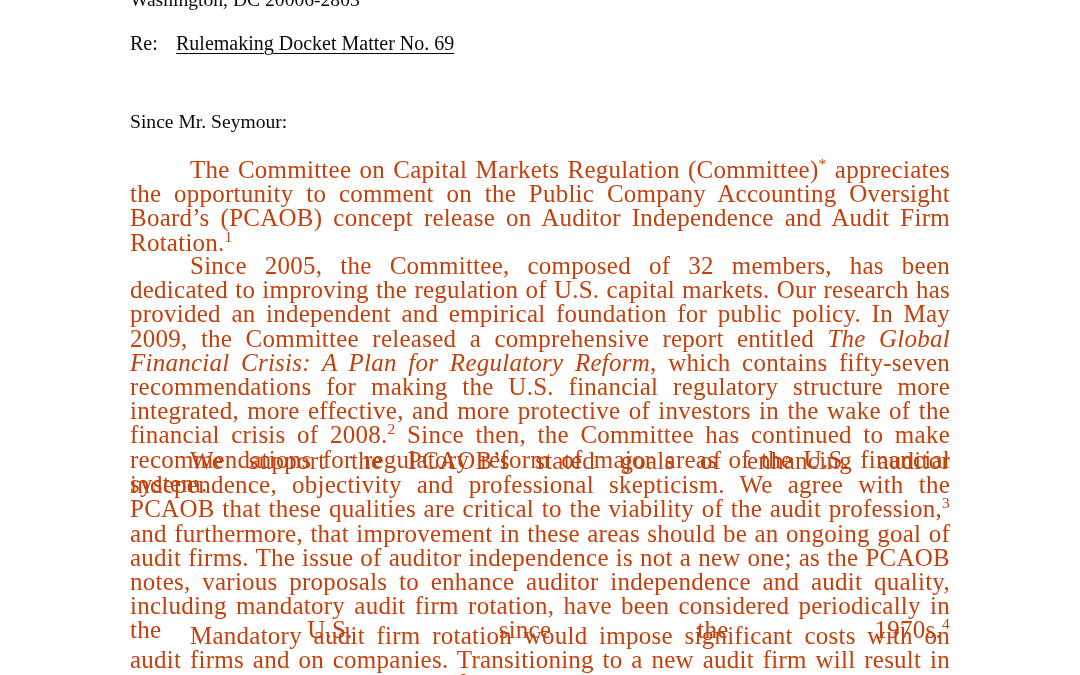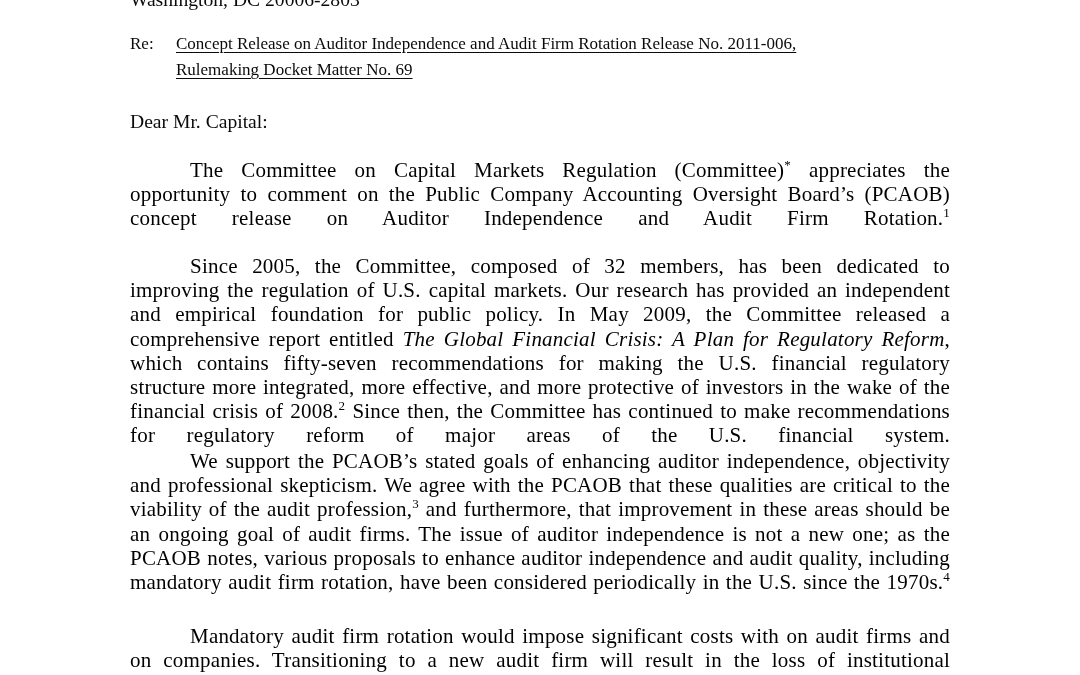--- a/index.html
+++ b/index.html
@@ -29,23 +29,23 @@
   .content {
     position: absolute;
     left: 130px;
     top: 0;
     width: 820px;   
   }
 
   
   .line,
   .para {
-    font-size: 21px;
+    font-size: 25px;
     line-height: 24.2px;
-    color: #000000;
+    color: #c2410c;
     letter-spacing: 0.01em;
     word-spacing: 0.02em;
   }
 
   
   .addr-line {
     position: absolute;
     left: 0;
     top: -12px;
     font-size: 19.6px;
@@ -53,21 +53,21 @@
     white-space: nowrap;
   }
 
   
   .re-block {
     position: absolute;
     left: 0;
     top: 31px;
     display: flex;
     align-items: flex-start;
-    font-size: 17px;
+    font-size: 20px;
     line-height: 25.5px;
   }
   .re-label {
     width: 46px;
     flex: 0 0 46px;
   }
   .re-body {
     flex: 1 1 auto;
   }
   .re-body .re-ln {
@@ -124,26 +124,25 @@
 <body>
 
 <div class="page">
   <div class="content">
 
     <div class="addr-line">Washington, DC 20006-2803</div>
 
     <div class="re-block">
       <span class="re-label">Re:</span>
       <span class="re-body">
-        <span class="re-ln">Concept Release on Auditor Independence and Audit Firm Rotation Release No. 2011-006,</span>
         <span class="re-ln">Rulemaking Docket Matter No. 69</span>
       </span>
     </div>
 
-    <div class="salutation">Dear Mr. Capital:</div>
+    <div class="salutation">Since Mr. Seymour:</div>
 
     <div class="para" id="p1">
       <span>The Committee on Capital Markets Regulation (Committee)</span><sup>*</sup><span> appreciates the opportunity to comment on the Public Company Accounting Oversight Board’s (PCAOB) concept release on Auditor Independence and Audit Firm Rotation.</span><sup>1</sup>
     </div>
 
     <div class="para" id="p2">
       <span>Since 2005, the Committee, composed of 32 members, has been dedicated to improving the regulation of U.S. capital markets. Our research has provided an independent and empirical foundation for public policy. In May 2009, the Committee released a comprehensive report entitled </span><i class="ital">The Global Financial Crisis: A Plan for Regulatory Reform</i><span>, which contains fifty-seven recommendations for making the U.S. financial regulatory structure more integrated, more effective, and more protective of investors in the wake of the financial crisis of 2008.</span><sup>2</sup><span> Since then, the Committee has continued to make recommendations for regulatory reform of major areas of the U.S. financial system.</span>
     </div>
 
     <div class="para" id="p3">

